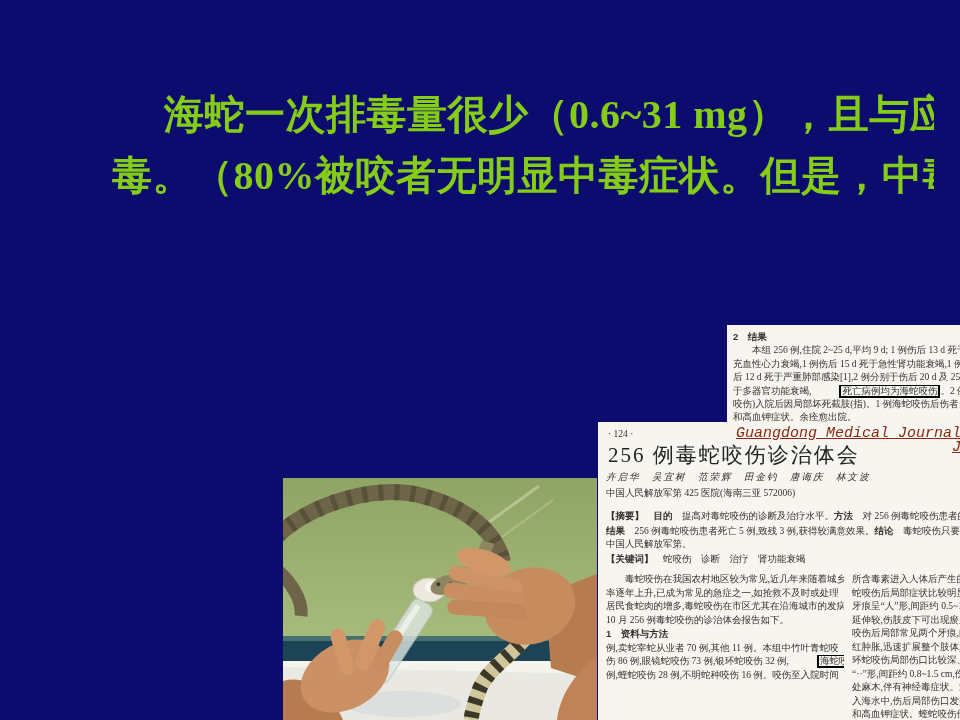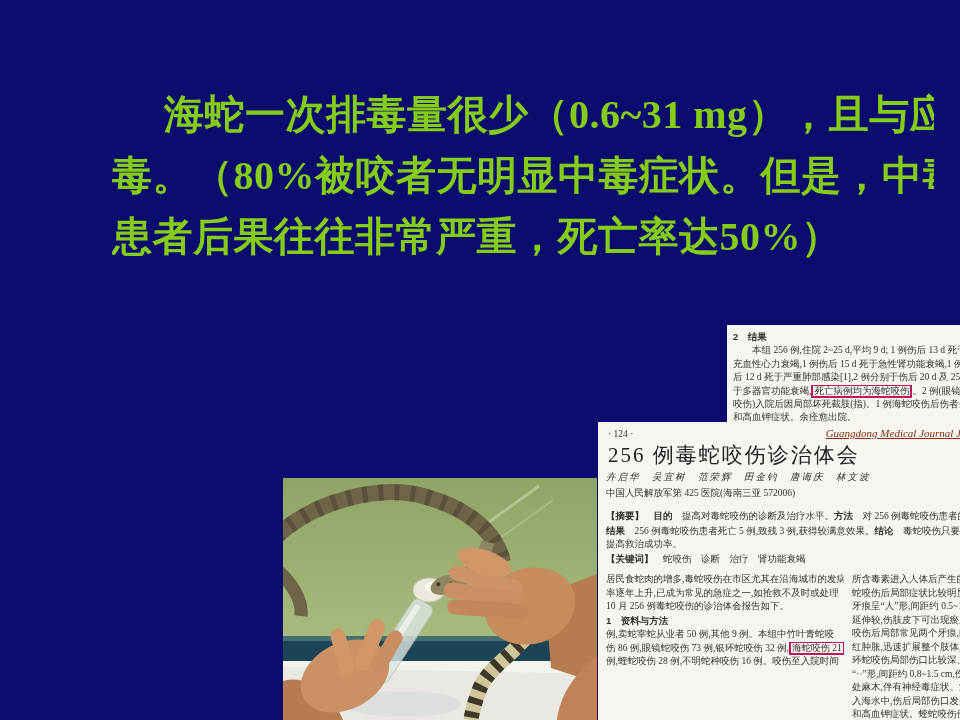--- a/index.html
+++ b/index.html
@@ -12,45 +12,44 @@
   .serif{font-family:"Liberation Serif",serif;}
   
   .panelA{position:absolute;left:727px;top:325px;width:242px;height:118px;z-index:3;
           background:#f6f5ef;color:#33302c;padding:5px 6px;box-sizing:border-box;
           font-family:"Liberation Serif",serif;font-size:9.5px;line-height:13.4px;}
   .panelB{position:absolute;left:598px;top:422px;width:434px;height:302px;z-index:2;
           background:#f6f5ef;color:#33302c;padding:6px 8px;box-sizing:border-box;
           font-family:"Liberation Serif",serif;font-size:9.5px;line-height:13.5px;}
   .tline{white-space:nowrap;overflow:hidden;}
   .bd{font-weight:bold;font-family:"Liberation Sans",sans-serif;text-align:right;}
-  .redbox{border:2px solid #be185d;padding:0 1px;}
+  .redbox{border:2px solid #000000;padding:0 1px;margin-left:28px;}
   .pageno{margin-left:2px;}
   .atitle{font-size:21px;font-weight:normal;letter-spacing:2px;margin:7px 0 0 2px;color:#222;}
   .authors{margin-top:9px;font-style:italic;letter-spacing:2px;}
   .affil{margin-top:2px;}
   .abstract{margin-top:9px;}
   .cols{display:flex;gap:8px;margin-top:7px;}
   .colL{width:238px;flex:none;}
   .colR{width:182px;flex:none;}
   .journal{text-align:right;margin-top:2px;padding-right:2px;}
-  .jtext{color:#8a2a12;font-style:italic;text-decoration:underline;font-size:11px;
-         font-family:Liberation Serif, serif;}
+  .jtext{color:#8a2a12;font-style:italic;text-decoration:underline;font-size:15px;
+         font-family:Liberation Mono, monospace;}
   
   .photo{position:absolute;left:283px;top:478px;width:314px;height:242px;z-index:1;}
 </style>
 </head>
 <body>
 
 <div class="slide">
 
   <div class="slide-text">
       <div class="tline"><span>海蛇一次排毒量很少（</span><span class="serif">0.6~31  mg</span><span>），且与应</span></div>
       <div class="tline"><span></span></div>
       <div class="tline"><span>毒。（</span><span class="serif">80%</span><span>被咬者无明显中毒症状。但是，中毒</span></div>
-      <div class="tline"><span>患者后果往往非常严重，死亡率达</span><span class="serif">50%</span><span>）</span></div>
     </div>
 
   <svg class="photo" viewBox="0 0 314 242" width="314" height="242">
     <defs>
       <linearGradient id="water" x1="0" y1="0" x2="0" y2="1">
         <stop offset="0" stop-color="#8fa465"></stop>
         <stop offset="0.55" stop-color="#9db272"></stop>
         <stop offset="1" stop-color="#a8bc7e"></stop>
       </linearGradient>
     </defs>
@@ -129,30 +128,31 @@
   </div>
 
   <div class="panelB">
     <div class="pageno">· 124 ·</div>
     <div class="atitle">256 例毒蛇咬伤诊治体会</div>
     <div class="authors">卉启华　吴宜树　范荣辉　田金钓　唐诲庆　林文波</div>
     <div class="affil">中国人民解放军第 425 医院(海南三亚 572006)</div>
     <div class="abstract">
         <div class="tline"><span class="bd">【摘要】</span><span>　</span><span class="bd">目的</span><span>　提高对毒蛇咬伤的诊断及治疗水平。</span><span class="bd">方法</span><span>　对 256 例毒蛇咬伤患者的临床资料进行</span></div>
         <div class="tline"><span class="bd">结果</span><span>　256 例毒蛇咬伤患者死亡 5 例,致残 3 例,获得较满意效果。</span><span class="bd">结论</span><span>　毒蛇咬伤只要早诊早治,综合治</span></div>
-        <div class="tline"><span>提高救治成功率。</span></div>
+        <div class="tline"><span>中国人民解放军第。</span></div>
         <div class="tline"><span class="bd">【关键词】</span><span>　蛇咬伤　诊断　治疗　肾功能衰竭</span></div>
       </div>
     <div class="cols">
       <div class="colL">
+          <div class="tline"><span>　　毒蛇咬伤在我国农村地区较为常见,近几年来随着城乡</span></div>
+          <div class="tline"><span>率逐年上升,已成为常见的急症之一,如抢救不及时或处理</span></div>
           <div class="tline"><span>居民食蛇肉的增多,毒蛇咬伤在市区尤其在沿海城市的发病</span></div>
-          <div class="tline"><span>率逐年上升,已成为常见的急症之一,如抢救不及时或处理</span></div>
           <div class="tline"><span>10 月 256 例毒蛇咬伤的诊治体会报告如下。</span></div>
           <div class="tline"><span class="bd">1　资料与方法</span></div>
-          <div class="tline"><span>例,卖蛇宰蛇从业者 50 例,其他 9 例。本组中竹叶青蛇咬</span></div>
+          <div class="tline"><span>例,卖蛇宰蛇从业者 70 例,其他 11 例。本组中竹叶青蛇咬</span></div>
           <div class="tline"><span>伤 86 例,眼镜蛇咬伤 73 例,银环蛇咬伤 32 例,</span><span class="redbox">海蛇咬伤 21</span></div>
           <div class="tline"><span>例,蝰蛇咬伤 28 例,不明蛇种咬伤 16 例。咬伤至入院时间</span></div>
         </div>
       <div class="colR">
           <div class="tline"><span>所含毒素进入人体后产生的毒效应是</span></div>
           <div class="tline"><span>蛇咬伤后局部症状比较明显,伤处如</span></div>
           <div class="tline"><span>牙痕呈“人”形,间距约 0.5~1.2 cm,</span></div>
           <div class="tline"><span>延伸较,伤肢皮下可出现瘀血斑,伴有</span></div>
           <div class="tline"><span>咬伤后局部常见两个牙痕,间距约 1.</span></div>
           <div class="tline"><span>红肿胀,迅速扩展整个肢体,伴有神经</span></div>

